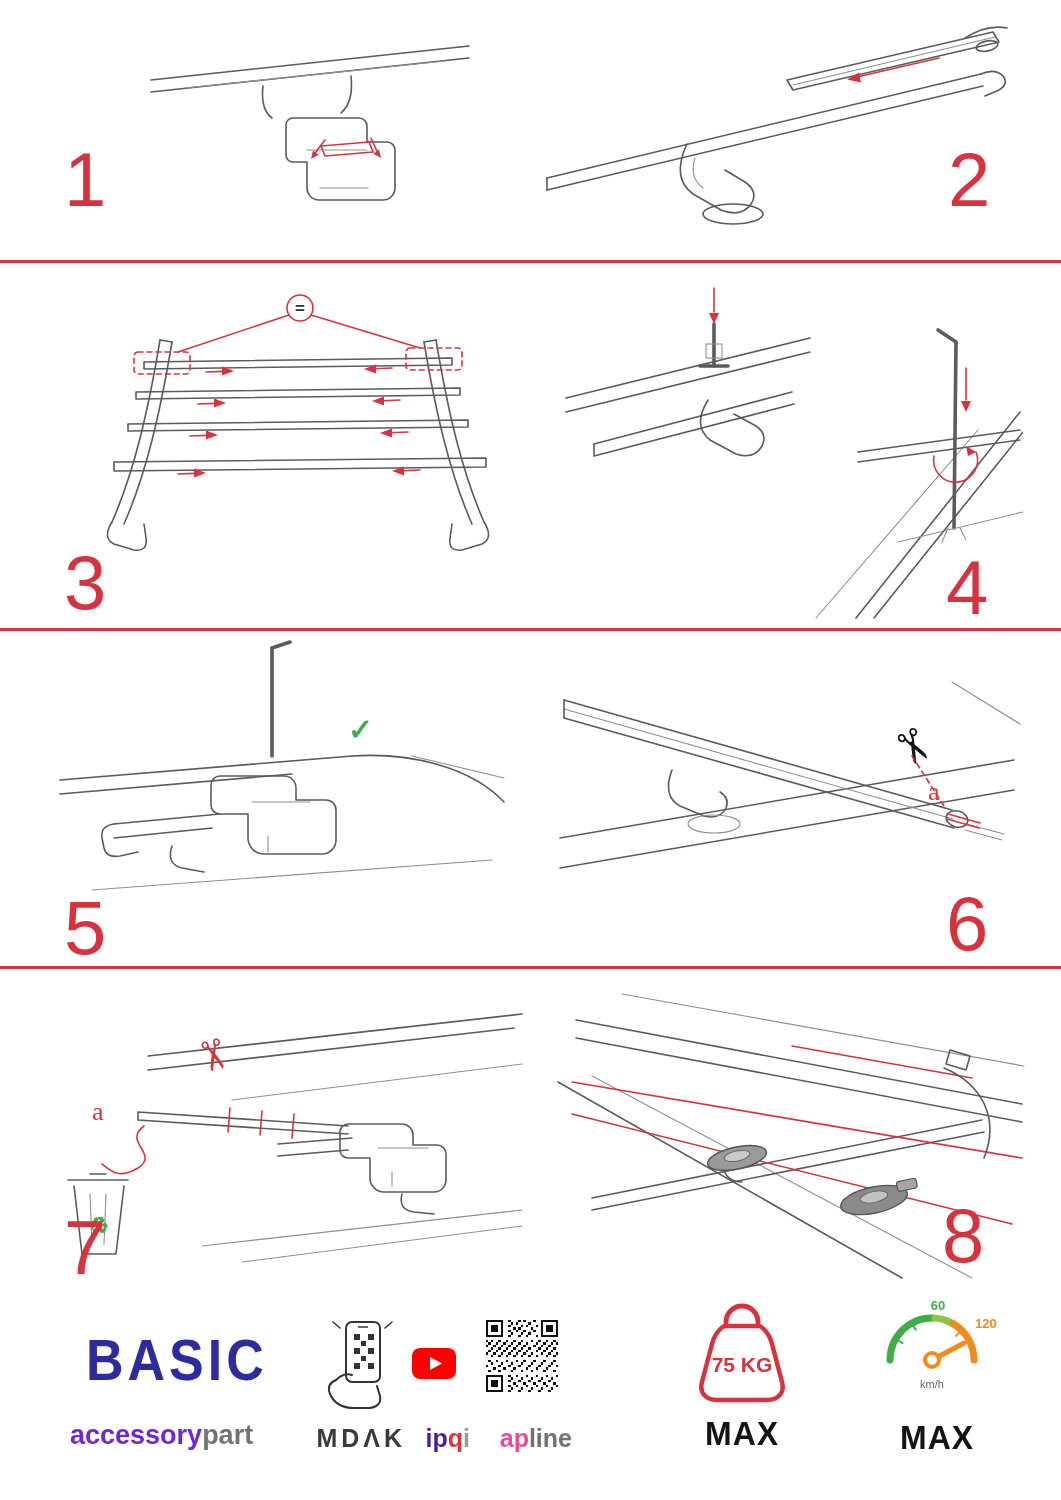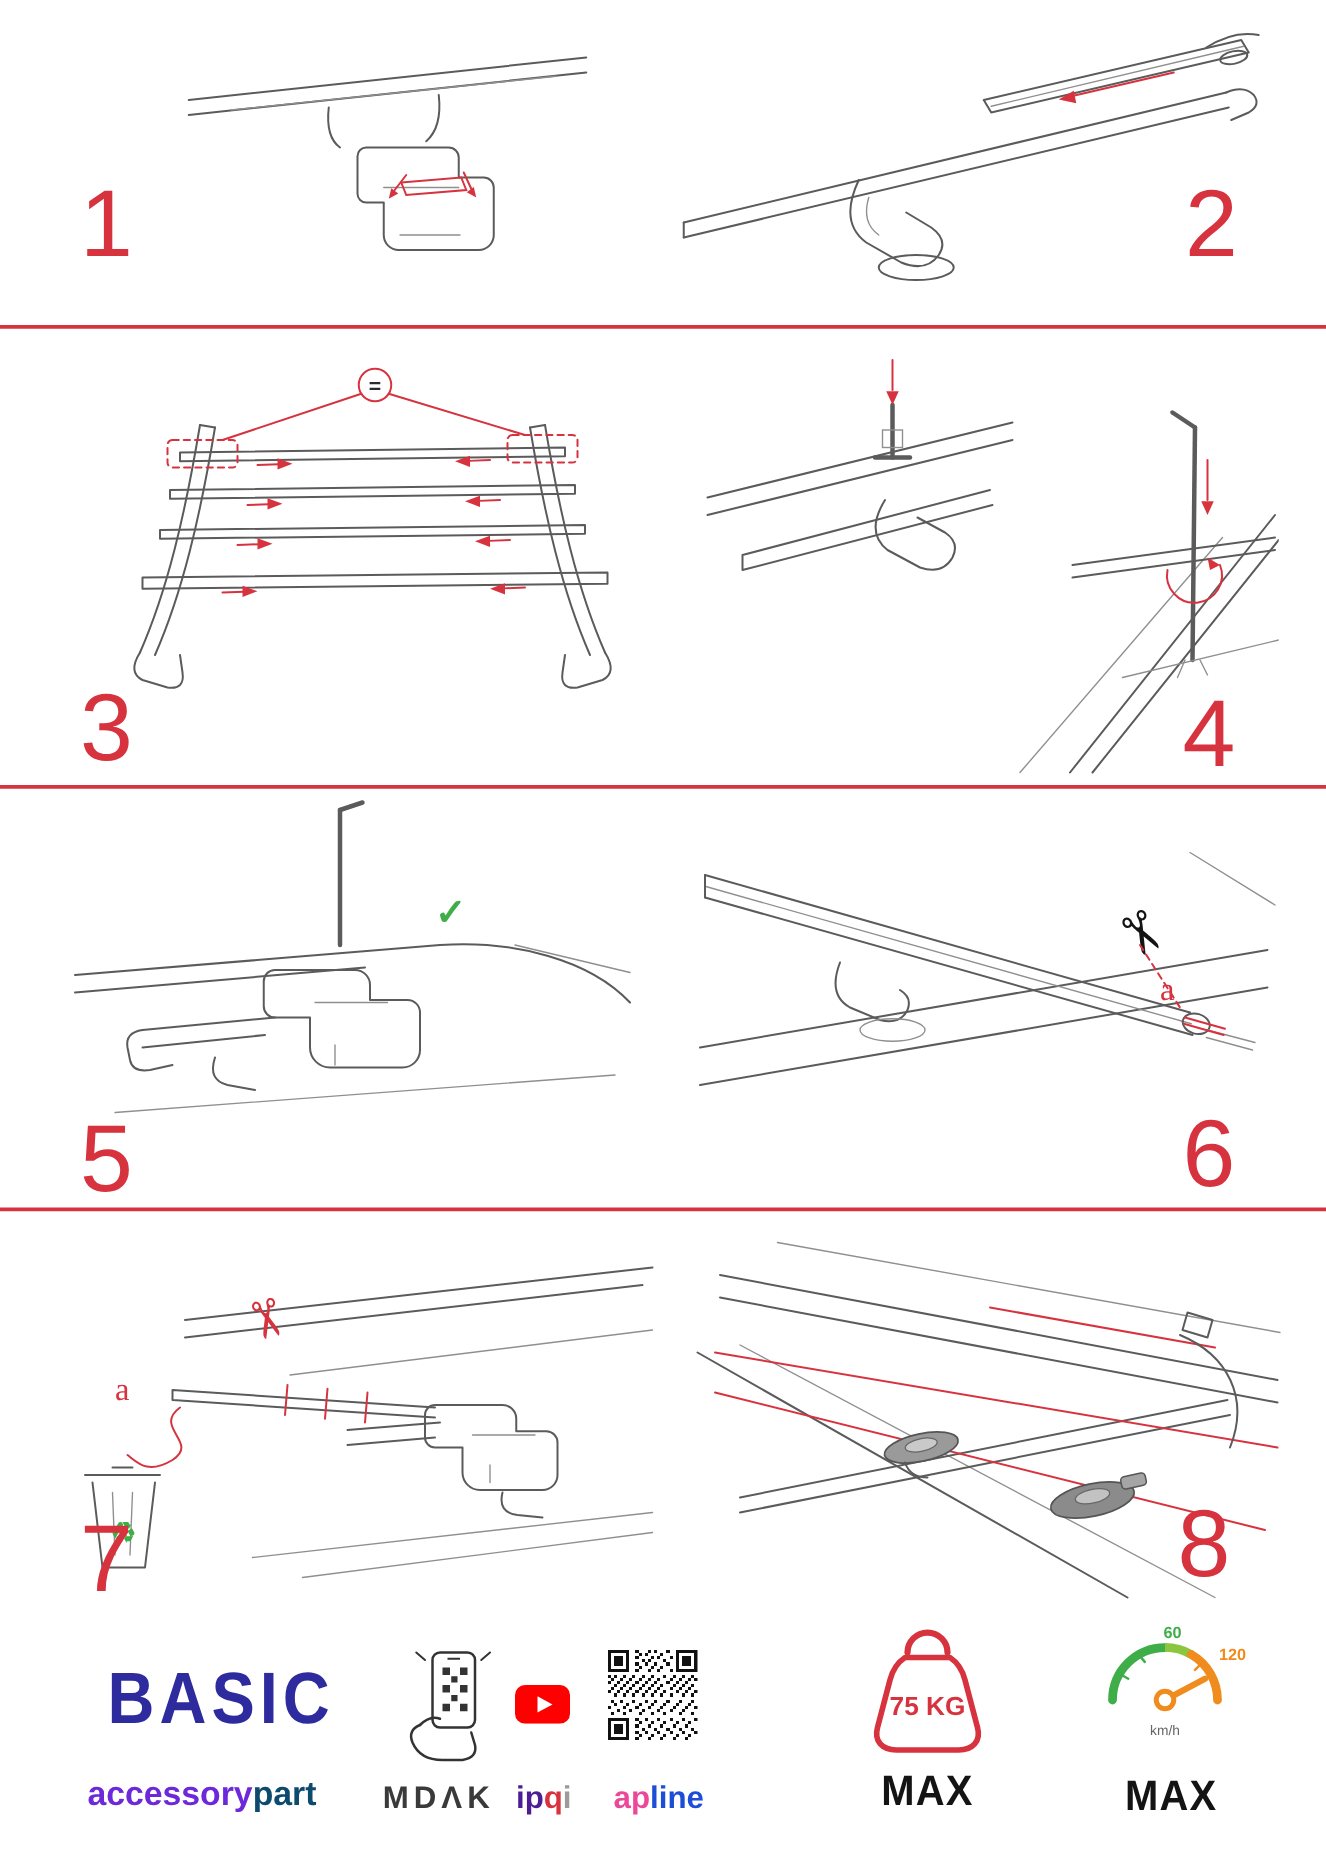--- a/index.html
+++ b/index.html
@@ -14,21 +14,21 @@
   .lnt { fill:none; stroke:#8f8f8f; stroke-width:1.1; stroke-linecap:round; }
   .lnb { fill:none; stroke:#5b5b5b; stroke-width:3.6; stroke-linecap:round; }
   .red { fill:none; stroke:#d7333f; stroke-width:1.6; stroke-linecap:round; }
   .redd{ stroke-dasharray:5 4; }
   .redf{ fill:#d7333f; stroke:none; }
   svg text { font-family:"Liberation Sans", sans-serif; }
   .serif-label { font-family:"Liberation Serif", serif; }
   
   .brand-title { position:absolute; font-weight:bold; color:#2d2b9e; font-size:52px; letter-spacing:4px; transform:scaleY(1.12); transform-origin:top left; }
   .brand-sub { position:absolute; font-size:27px; font-weight:bold; letter-spacing:0; }
-  .partner { position:absolute; font-size:25px; font-weight:bold; color:#3a3a3a; text-align:center; }
+  .partner { position:absolute; font-size:25px; font-weight:bold; color:#3a3a3a; text-align:right; }
   .max-label { position:absolute; font-size:34px; font-weight:bold; color:#141414; letter-spacing:1px; text-align:center; transform:scaleX(.94); }
 </style>
 </head>
 <body>
 
 <div class="page">
 
   <svg class="abs" style="left:145px;top:28px" width="330" height="212" viewBox="0 0 330 212">
     <path class="ln" d="M6,52 L324,18"></path>
     <path class="ln" d="M6,64 L324,30"></path>
@@ -233,21 +233,21 @@
       <ellipse cx="322" cy="211" rx="14" ry="5.5" fill="#c2c2c2" stroke="#666" stroke-width="1" transform="rotate(-12 322 211)"></ellipse>
       <rect x="344" y="196" width="20" height="10" rx="3" fill="#a5a5a5" stroke="#555" stroke-width="1.2" transform="rotate(-12 344 196)"></rect>
     </g>
     <path class="ln" d="M398,64 l20,6 l-4,14 l-20,-6 z"></path>
     <path class="ln" d="M392,82 C430,98 448,132 432,172"></path>
   </svg>
   <div class="step-num" style="left:942px;top:1198px">8</div>
 
   <div class="brand-title" style="left:86px;top:1326px">BASIC</div>
   <div class="brand-sub" style="left:70px;top:1420px">
-    <span style="color:#6d28d9">accessory</span><span style="color:#0c4a6e">part</span>
+    <span style="color:#6d28d9">accessory</span><span style="color:#737373">part</span>
   </div>
 
   <svg class="abs" style="left:312px;top:1318px" width="88" height="94" viewBox="0 0 88 94">
     <rect x="34" y="4" width="34" height="60" rx="6" fill="none" stroke="#333" stroke-width="2"></rect>
     <path d="M46,9 h10" stroke="#333" stroke-width="1.5" fill="none"></path>
     <g fill="#333">
       <rect x="42" y="16" width="6" height="6"></rect>
         <rect x="56" y="16" width="6" height="6"></rect>
       <rect x="49" y="23" width="5" height="5"></rect>
         <rect x="42" y="30" width="6" height="6"></rect>
@@ -283,21 +283,21 @@
         <rect x="1" y="23" width="5" height="5"></rect>
     </g>
     <g fill="#111111">
       <rect x="2" y="2" width="3" height="3"></rect>
         <rect x="24" y="2" width="3" height="3"></rect>
         <rect x="2" y="24" width="3" height="3"></rect>
       <path d="M9 0h1v1H9z M13 0h1v1h-1z M15 0h1v1h-1z M19 0h1v1h-1z M10 1h1v1h-1z M12 1h1v1h-1z M17 1h1v1h-1z M9 2h1v1H9z M14 2h1v1h-1z M16 2h1v1h-1z M20 2h1v1h-1z M11 3h1v1h-1z M13 3h1v1h-1z M18 3h1v1h-1z M9 4h1v1H9z M12 4h1v1h-1z M15 4h1v1h-1z M19 4h1v1h-1z M10 5h1v1h-1z M14 5h1v1h-1z M17 5h1v1h-1z M9 6h1v1H9z M13 6h1v1h-1z M16 6h1v1h-1z M20 6h1v1h-1z M0 8h1v1H0z M2 8h1v1H2z M5 8h1v1H5z M8 8h1v1H8z M11 8h1v1h-1z M14 8h1v1h-1z M18 8h1v1h-1z M21 8h1v1h-1z M24 8h1v1h-1z M27 8h1v1h-1z M1 9h1v1H1z M4 9h1v1H4z M7 9h1v1H7z M10 9h1v1h-1z M13 9h1v1h-1z M16 9h1v1h-1z M20 9h1v1h-1z M23 9h1v1h-1z M26 9h1v1h-1z M28 9h1v1h-1z M0 10h1v1H0z M3 10h1v1H3z M6 10h1v1H6z M9 10h1v1H9z M12 10h1v1h-1z M15 10h1v1h-1z M19 10h1v1h-1z M22 10h1v1h-1z M25 10h1v1h-1z M2 11h1v1H2z M5 11h1v1H5z M8 11h1v1H8z M11 11h1v1h-1z M14 11h1v1h-1z M17 11h1v1h-1z M21 11h1v1h-1z M24 11h1v1h-1z M27 11h1v1h-1z M1 12h1v1H1z M4 12h1v1H4z M7 12h1v1H7z M10 12h1v1h-1z M13 12h1v1h-1z M16 12h1v1h-1z M20 12h1v1h-1z M23 12h1v1h-1z M26 12h1v1h-1z M0 13h1v1H0z M3 13h1v1H3z M6 13h1v1H6z M9 13h1v1H9z M12 13h1v1h-1z M15 13h1v1h-1z M18 13h1v1h-1z M22 13h1v1h-1z M25 13h1v1h-1z M28 13h1v1h-1z M2 14h1v1H2z M5 14h1v1H5z M8 14h1v1H8z M11 14h1v1h-1z M14 14h1v1h-1z M17 14h1v1h-1z M20 14h1v1h-1z M24 14h1v1h-1z M27 14h1v1h-1z M1 16h1v1H1z M4 16h1v1H4z M8 16h1v1H8z M12 16h1v1h-1z M15 16h1v1h-1z M19 16h1v1h-1z M23 16h1v1h-1z M27 16h1v1h-1z M2 17h1v1H2z M6 17h1v1H6z M10 17h1v1h-1z M14 17h1v1h-1z M18 17h1v1h-1z M22 17h1v1h-1z M26 17h1v1h-1z M0 18h1v1H0z M5 18h1v1H5z M9 18h1v1H9z M13 18h1v1h-1z M17 18h1v1h-1z M21 18h1v1h-1z M25 18h1v1h-1z M28 18h1v1h-1z M3 19h1v1H3z M7 19h1v1H7z M11 19h1v1h-1z M16 19h1v1h-1z M20 19h1v1h-1z M24 19h1v1h-1z M1 20h1v1H1z M5 20h1v1H5z M10 20h1v1h-1z M14 20h1v1h-1z M18 20h1v1h-1z M23 20h1v1h-1z M27 20h1v1h-1z M9 22h1v1H9z M12 22h1v1h-1z M16 22h1v1h-1z M20 22h1v1h-1z M24 22h1v1h-1z M28 22h1v1h-1z M10 23h1v1h-1z M14 23h1v1h-1z M18 23h1v1h-1z M22 23h1v1h-1z M26 23h1v1h-1z M9 24h1v1H9z M13 24h1v1h-1z M17 24h1v1h-1z M21 24h1v1h-1z M25 24h1v1h-1z M11 25h1v1h-1z M15 25h1v1h-1z M19 25h1v1h-1z M23 25h1v1h-1z M27 25h1v1h-1z M9 26h1v1H9z M12 26h1v1h-1z M16 26h1v1h-1z M20 26h1v1h-1z M24 26h1v1h-1z M28 26h1v1h-1z M10 27h1v1h-1z M14 27h1v1h-1z M18 27h1v1h-1z M22 27h1v1h-1z M26 27h1v1h-1z M9 28h1v1H9z M13 28h1v1h-1z M17 28h1v1h-1z M21 28h1v1h-1z M25 28h1v1h-1z"></path>
     </g>
   </svg>
   <div class="partner" style="left:482px;top:1424px;width:90px">
-    <span style="color:#ec4899">ap</span><span style="color:#1d4ed8">line</span>
+    <span style="color:#ec4899">ap</span><span style="color:#737373">line</span>
   </div>
 
   <svg class="abs" style="left:672px;top:1296px" width="140" height="112" viewBox="0 0 140 112">
     <path d="M54,26 A16,16 0 1 1 86,26" fill="none" stroke="#d7333f" stroke-width="5" stroke-linecap="round"></path>
     <path d="M52,30 C46,34 42,40 40,48 L30,86 C27,97 34,104 45,104 L95,104 C106,104 113,97 110,86 L100,48 C98,40 94,34 88,30 Z" fill="#ffffff" stroke="#d7333f" stroke-width="4.5" stroke-linejoin="round"></path>
     <text x="70" y="76" text-anchor="middle" font-size="21" font-weight="bold" fill="#d7333f">75 KG</text>
   </svg>
   <div class="max-label" style="left:672px;top:1414px;width:140px">MAX</div>
 
   <svg class="abs" style="left:872px;top:1294px" width="130" height="108" viewBox="0 0 130 108">

